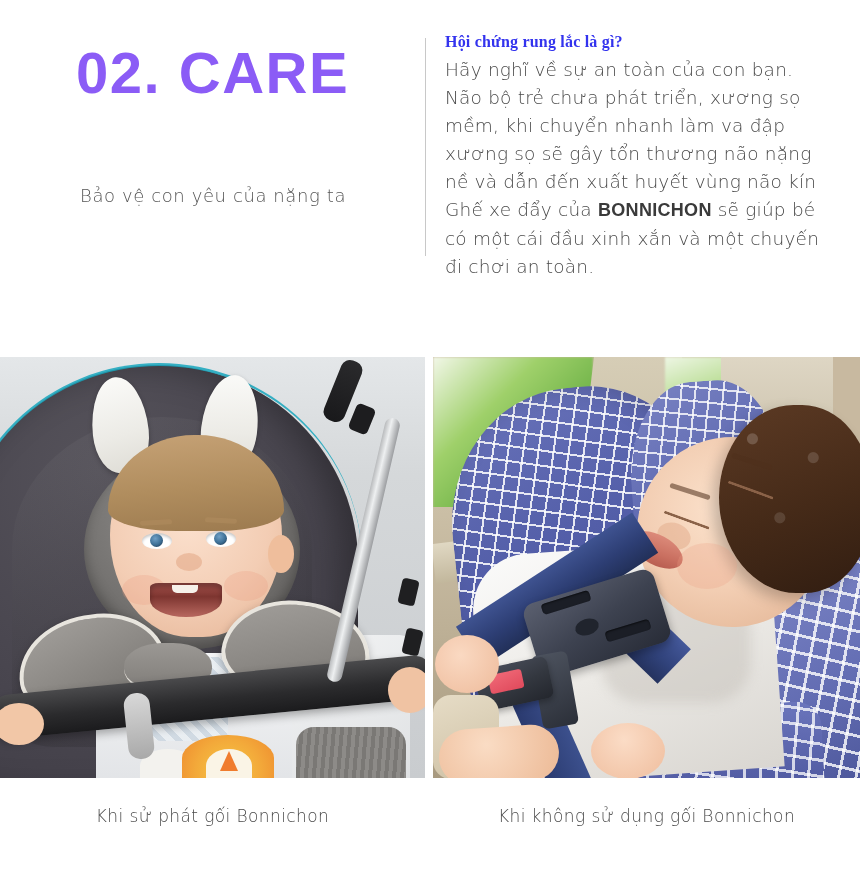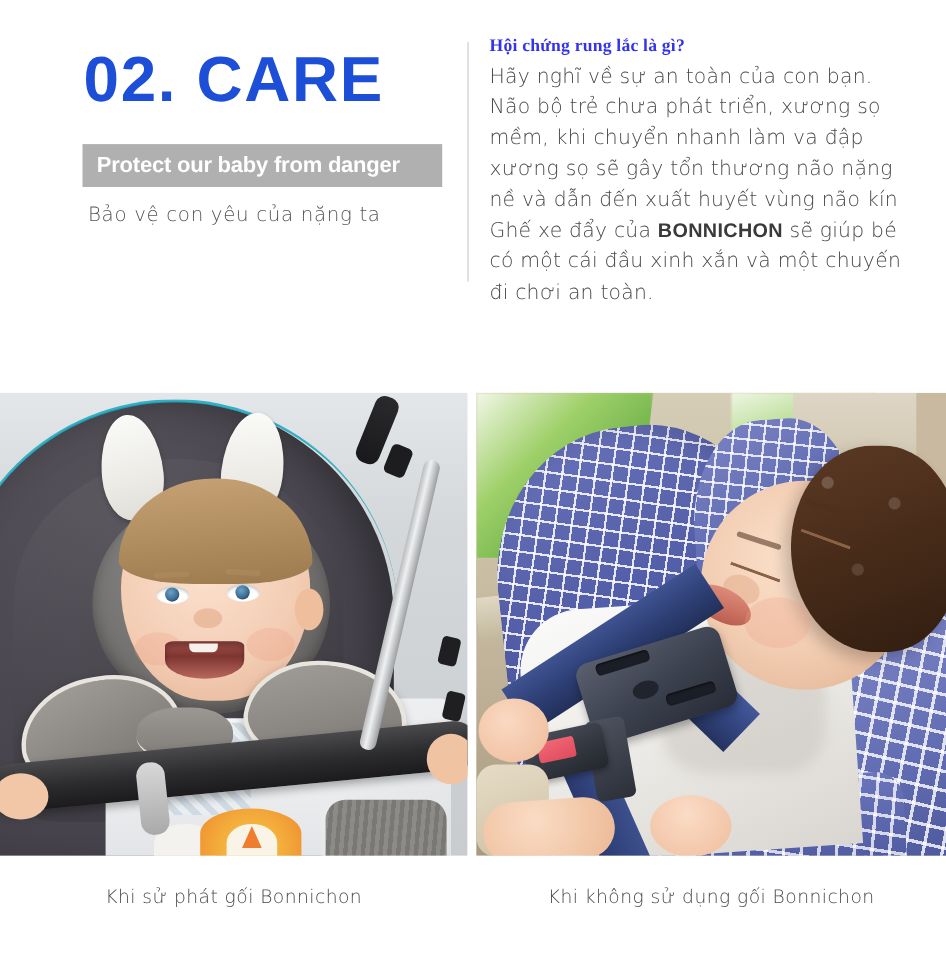--- a/index.html
+++ b/index.html
@@ -42,21 +42,21 @@
     height: 355px;
   }
   #care-title {
     position: absolute;
     left: 76px;
     top: 44px;
     font-family: "Liberation Sans", sans-serif;
     font-size: 58px;
     font-weight: bold;
     letter-spacing: 1.5px;
-    color: #1d4ed8;
+    color: #8b5cf6;
     line-height: 1;
     white-space: nowrap;
   }
   #tagline-bar {
     position: absolute;
     left: 75px;
     top: 131px;
     width: 327px;
     height: 39px;
     background: #b0b0b0;
@@ -729,23 +729,20 @@
 </head>
 <body>
 
 <div id="header">
 
   <div id="vertical-divider"></div>
 
   <div id="header-left">
     <div id="care-title">02. CARE</div>
 
-    <div id="tagline-bar">
-      <div id="tagline-text">Protect our baby from danger</div>
-    </div>
 
     <div id="subtitle-vi">Bảo vệ con yêu của nặng ta</div>
   </div>
 
   <div id="header-right">
     <div id="syndrome-heading">Hội chứng rung lắc là gì?</div>
 
     <p class="body-para" id="para-one">Hãy nghĩ về sự an toàn của con bạn. Não bộ trẻ chưa phát triển, xương sọ mềm, khi chuyển nhanh làm va đập xương sọ sẽ gây tổn thương não nặng nề và dẫn đến xuất huyết vùng não kín</p>
 
     <p class="body-para" id="para-two"><span>Ghế xe đẩy của </span><span class="brand-strong">BONNICHON</span><span> sẽ giúp bé có một cái đầu xinh xắn và một chuyến đi chơi an toàn.</span></p>

